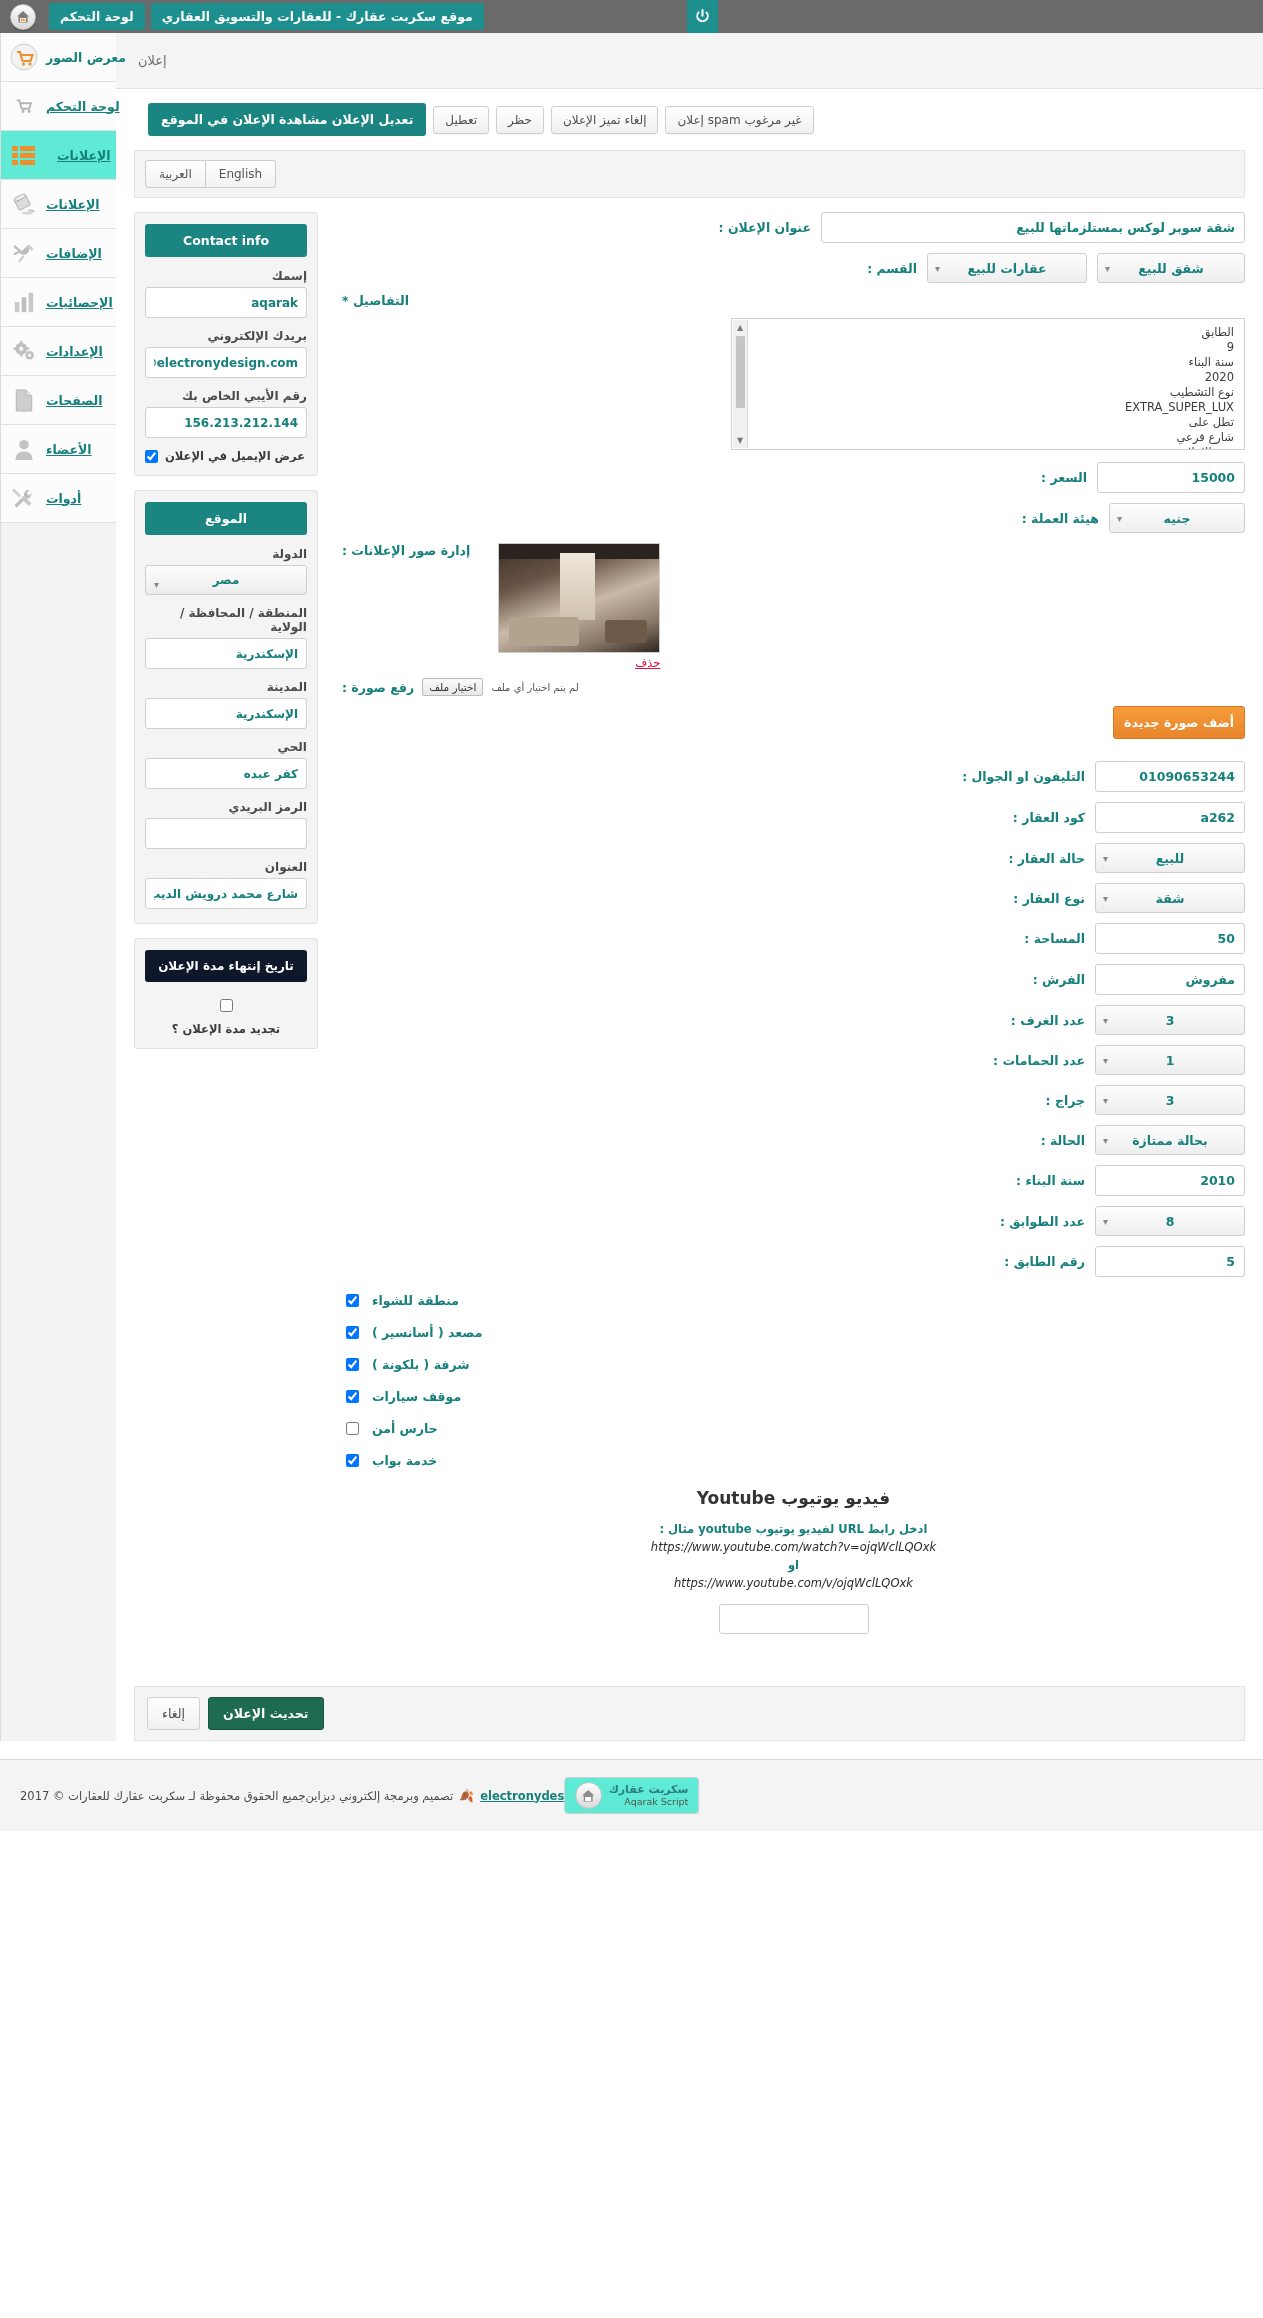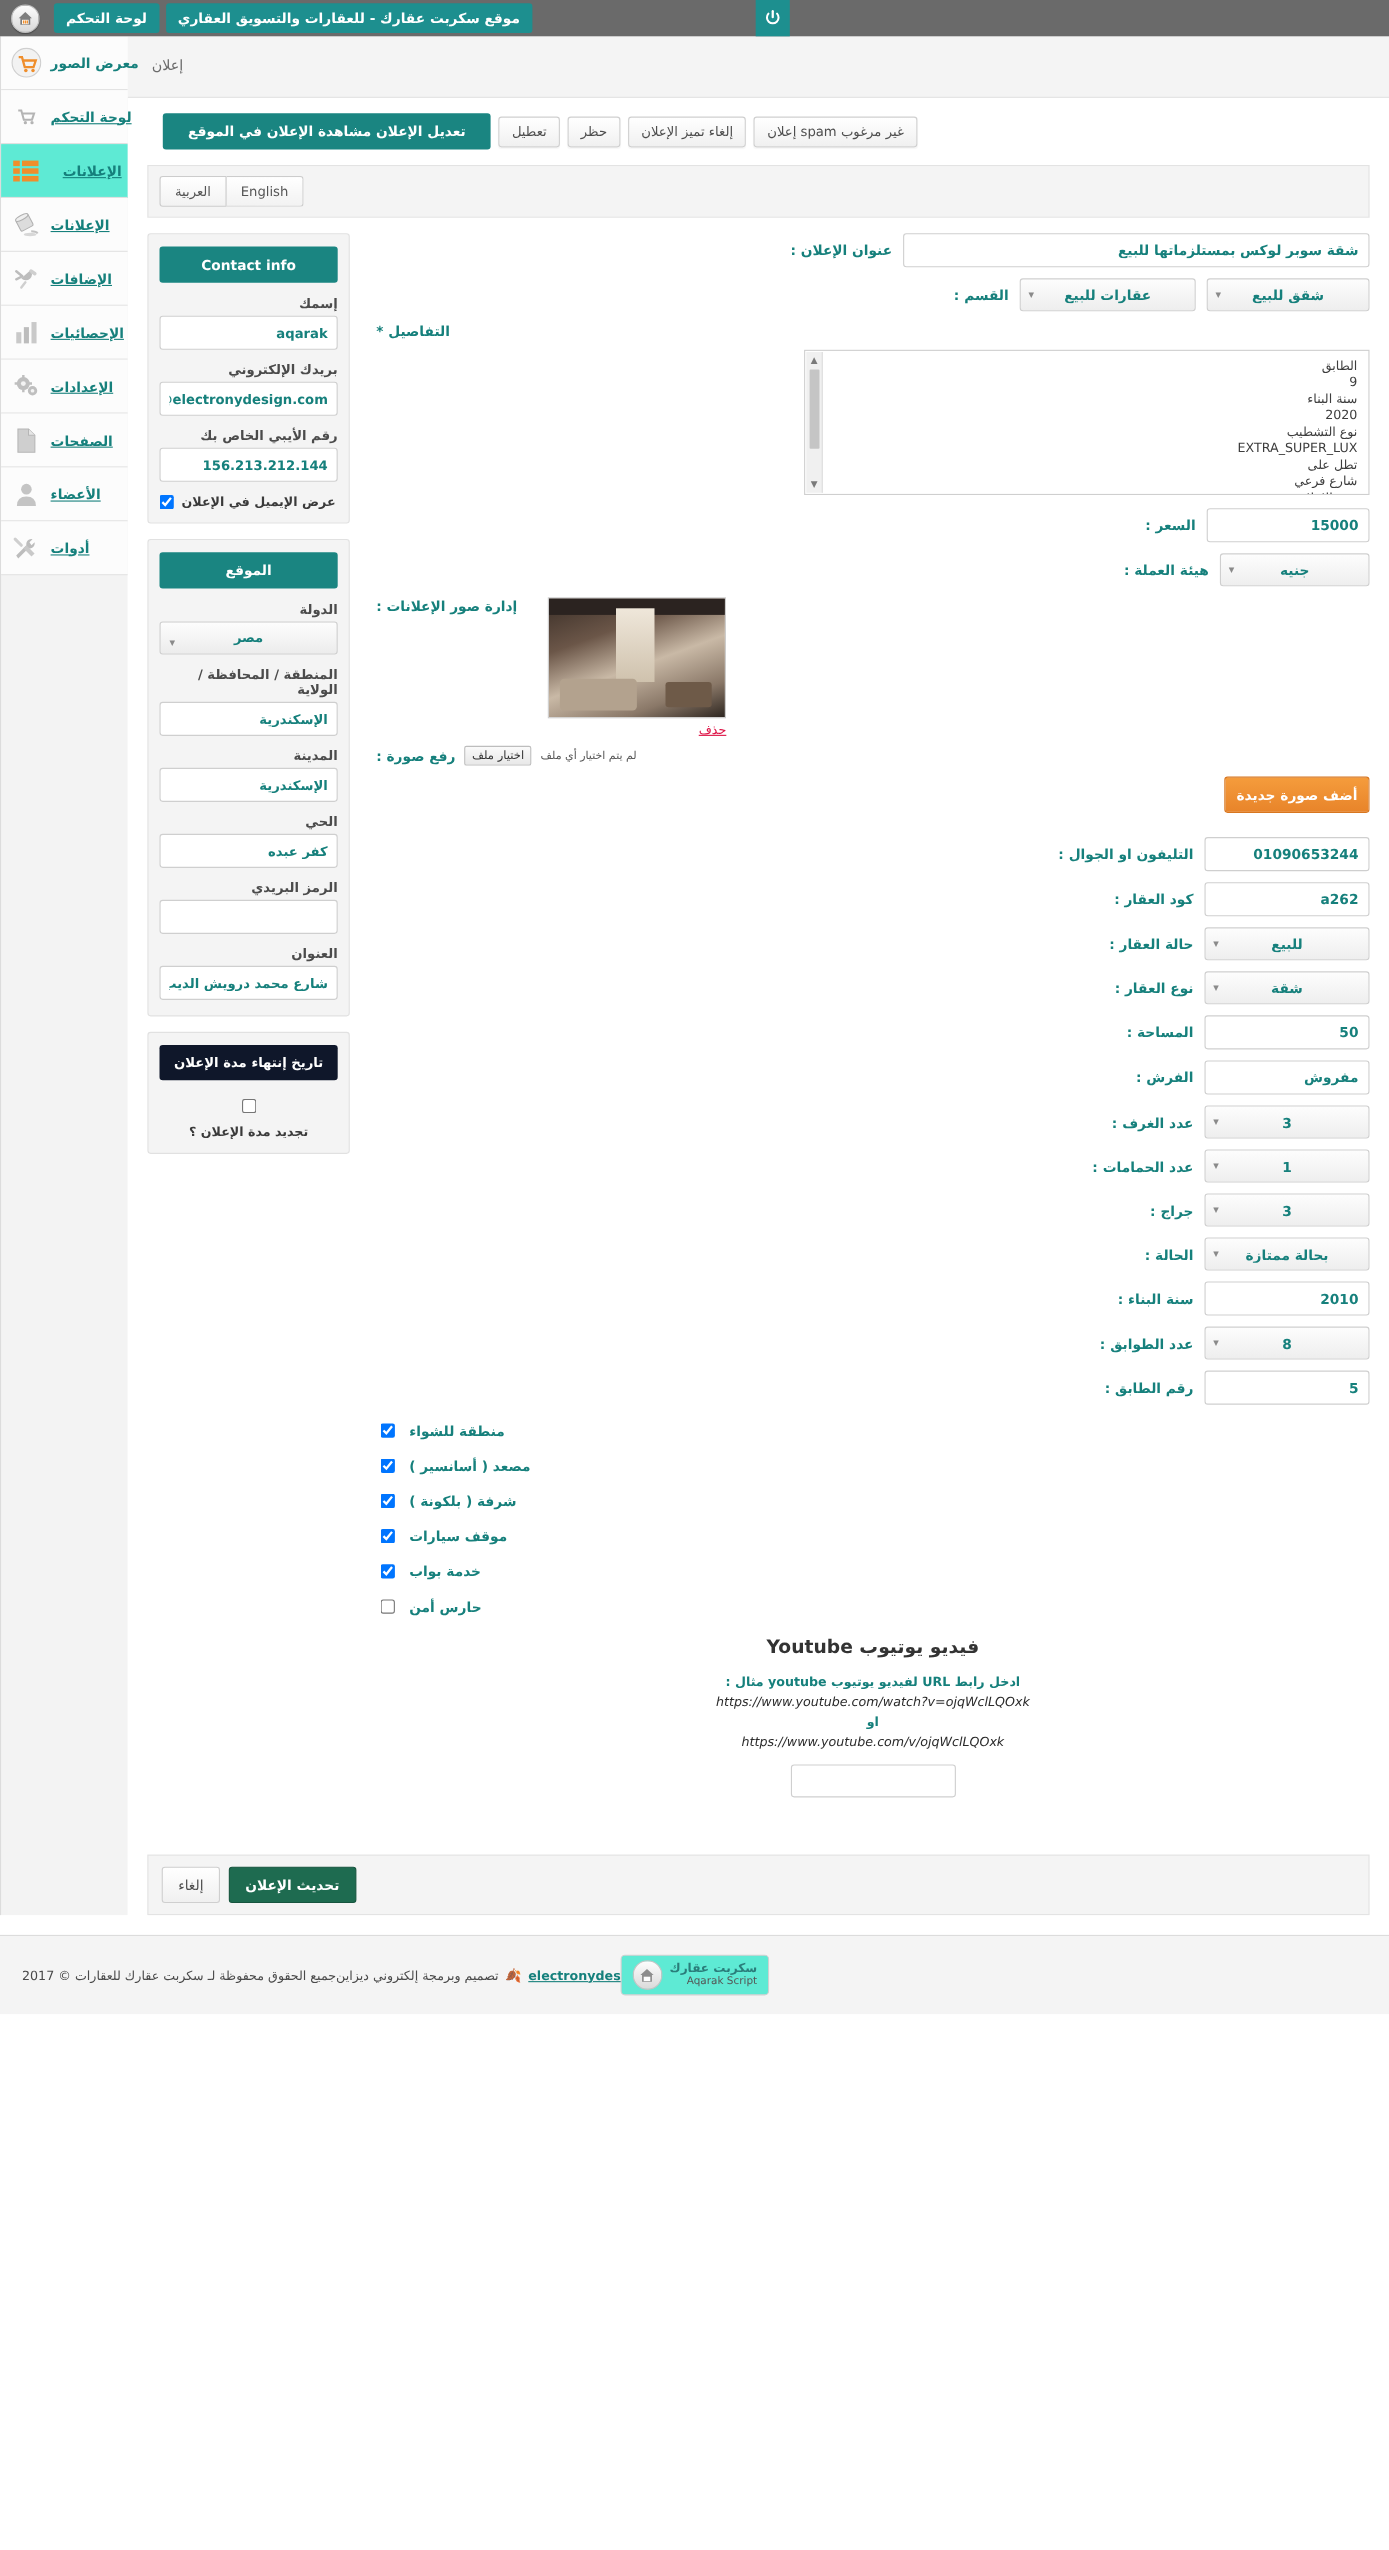--- a/index.html
+++ b/index.html
@@ -72,21 +72,21 @@
     flex-direction: row-reverse; padding: 0 22px;
   }
   .crumbbar span { color: #6b6b6b; font-size: 13px; }
 
   .toolbar {
     padding: 14px 18px 14px 18px; background: #fff;
     display: flex; flex-direction: row-reverse; align-items: center;
   }
   .btn-main-teal {
     background: #1a8581; color: #fff; font-size: 12.5px; font-weight: bold;
-    border: none; border-radius: 3px; padding: 9px 23px; cursor: pointer;
+    border: none; border-radius: 3px; padding: 9px 13px; cursor: pointer;
     margin-left: 14px; font-family: inherit;
   }
   .btn-gray {
     background: linear-gradient(#ffffff,#f0f0f0);
     border: 1px solid #cfcfcf; border-radius: 3px;
     color: #4e4e4e; font-size: 12px; padding: 6px 11px; cursor: pointer;
     margin-left: 7px; font-family: inherit; white-space: nowrap;
     box-shadow: 0 1px 1px rgba(0,0,0,.04);
   }
   .tool-group { display: flex; flex-direction: row-reverse; margin-right: auto; }
@@ -502,26 +502,26 @@
             </div>
             <div class="cb-row">
               <input type="checkbox" checked="" style="">
               <label>شرفة ( بلكونة )</label>
             </div>
             <div class="cb-row">
               <input type="checkbox" checked="" style="">
               <label>موقف سيارات</label>
             </div>
             <div class="cb-row">
+              <input type="checkbox" style="">
+              <label>حارس أمن</label>
+            </div>
+            <div class="cb-row">
               <input type="checkbox" checked="" style="">
               <label>خدمة بواب</label>
-            </div>
-            <div class="cb-row">
-              <input type="checkbox" style="">
-              <label>حارس أمن</label>
             </div>
           </div>
 
           <div class="yt-head">فيديو يوتيوب Youtube</div>
           <div class="yt-note">
             <div>ادخل رابط URL لفيديو يوتيوب youtube مثال :</div>
             <div class="yt-url">https://www.youtube.com/watch?v=ojqWclLQOxk</div>
             <div>او</div>
             <div class="yt-url">https://www.youtube.com/v/ojqWclLQOxk</div>
           </div>

